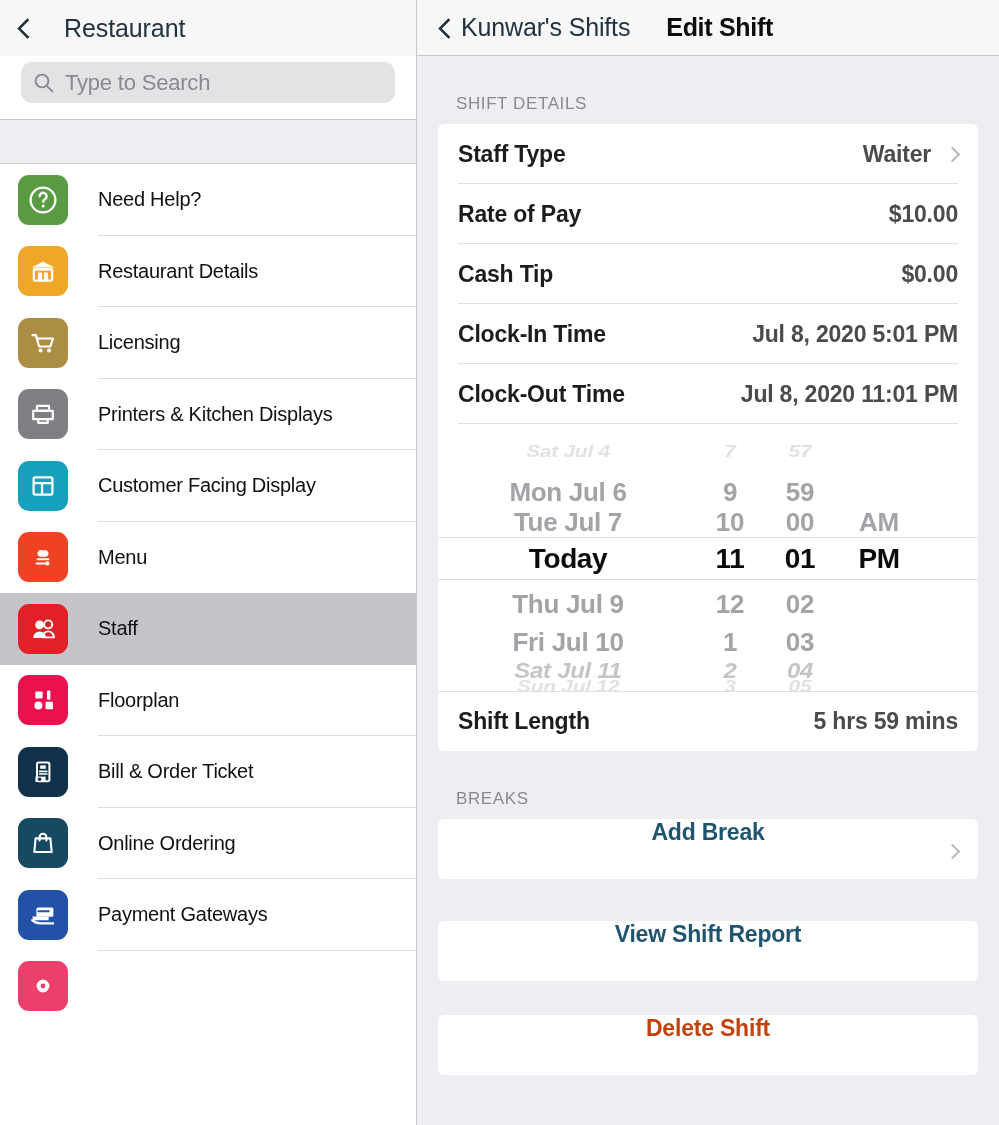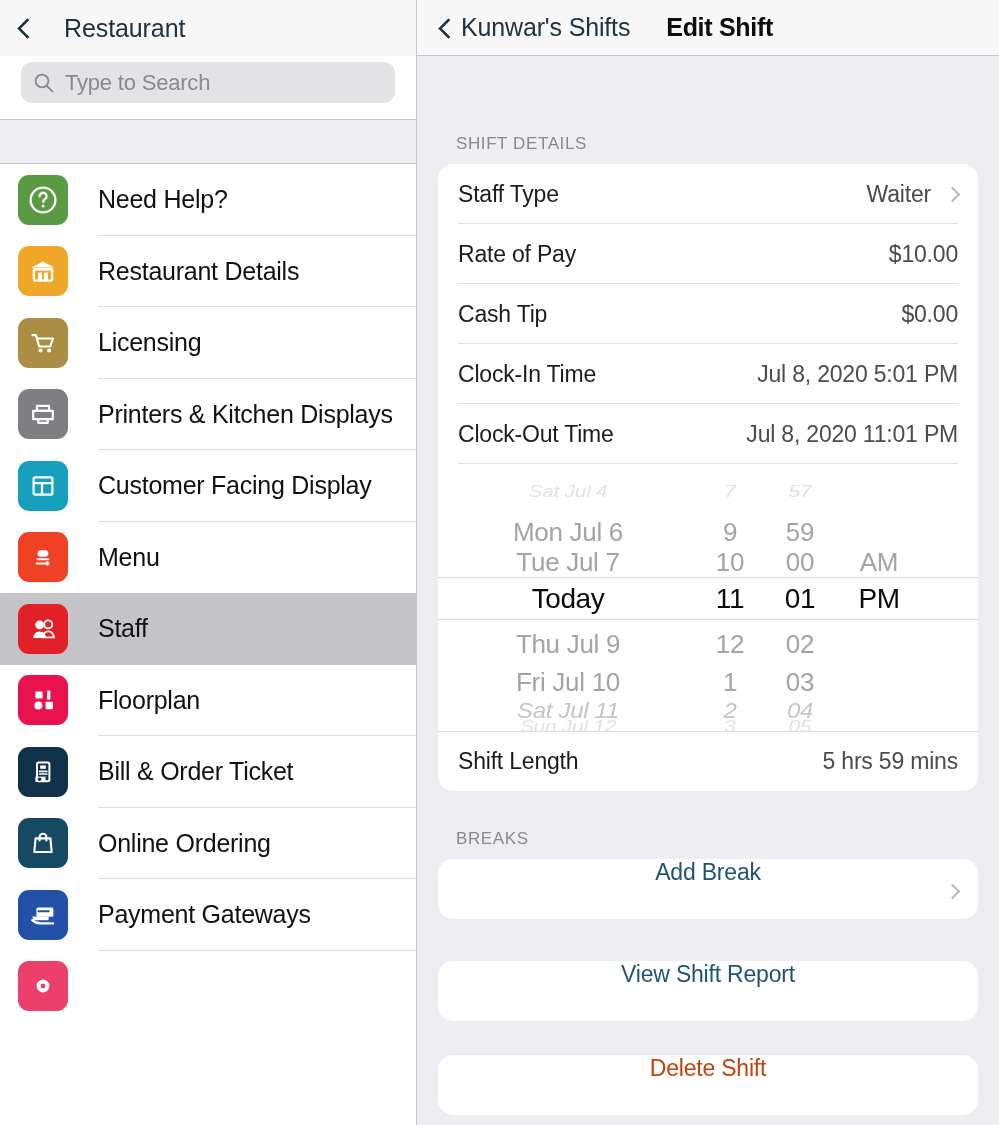--- a/index.html
+++ b/index.html
@@ -65,45 +65,45 @@
     position: absolute; left: 98px; right: 0; bottom: 0;
     height: 1px; background: #dcdcdf;
   }
   .sb-row.selected .sep, .sb-row.pre-selected .sep { background: transparent; }
   .sb-ico {
     width: 50px; height: 50px; border-radius: 11px;
     flex: 0 0 auto; display: flex; align-items: center; justify-content: center;
   }
   .sb-ico svg { display: block; }
   .sb-label {
-    font-size: 25px; color: #111114; margin-left: 30px;
+    font-size: 20px; color: #111114; margin-left: 30px;
     letter-spacing: -0.25px; white-space: nowrap;
   }
 
   
   .detail {
     width: 582px; height: 1125px;
     background: #eeeef2;
-    display: flex; flex-direction: column; gap: 40px;
+    display: flex; flex-direction: column;
   }
   .dt-nav {
     height: 56px; background: #f7f7f8;
     border-bottom: 1px solid #c8c7cc;
     display: flex; align-items: center; padding-left: 22px;
   }
   .dt-backlabel { font-size: 25px; color: #20333f; letter-spacing: -0.15px; }
   .dt-title { font-size: 25px; color: #0d0d10; font-weight: bold; margin-left: 36px; letter-spacing: -0.3px; }
 
   .dt-body { flex: 1 1 auto; overflow: hidden; padding: 0 21px; }
 
   .sect-head {
     font-size: 17px; color: #8a8a8e; letter-spacing: 0.6px;
     padding: 38px 0 10px 18px;
   }
-  .card { background: #ffffff; border-radius: 15px; overflow: hidden; }
+  .card { background: #ffffff; border-radius: 6px; overflow: hidden; font-weight: bold; }
 
   .row {
     height: 60px; display: flex; align-items: center;
     padding: 0 20px; position: relative;
   }
   .row .rsep {
     position: absolute; left: 20px; right: 20px; bottom: 0;
     height: 1px; background: #e0e0e3;
   }
   .row:last-child .rsep { display: none; }

